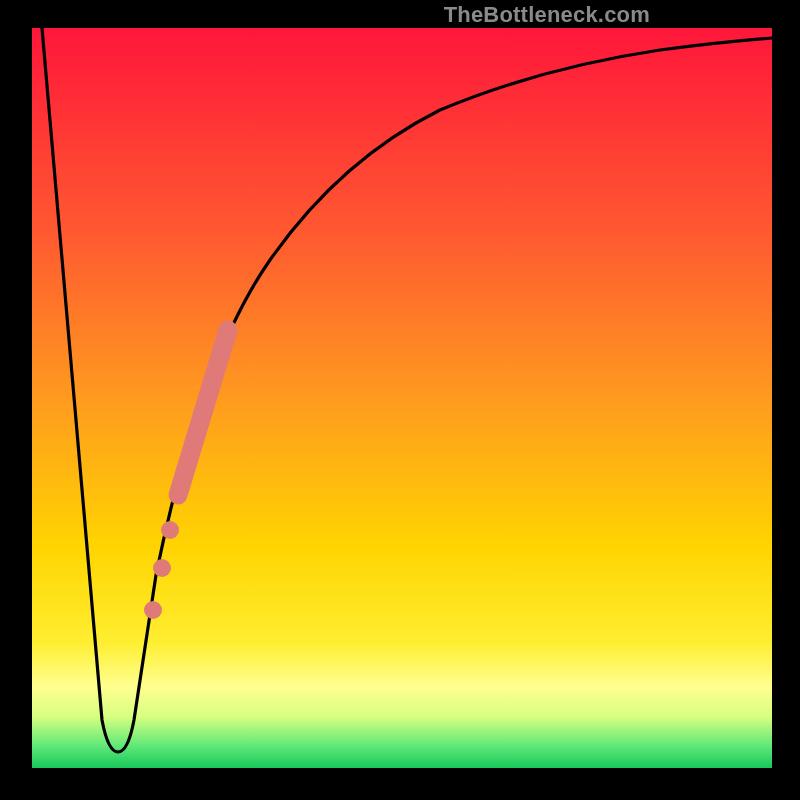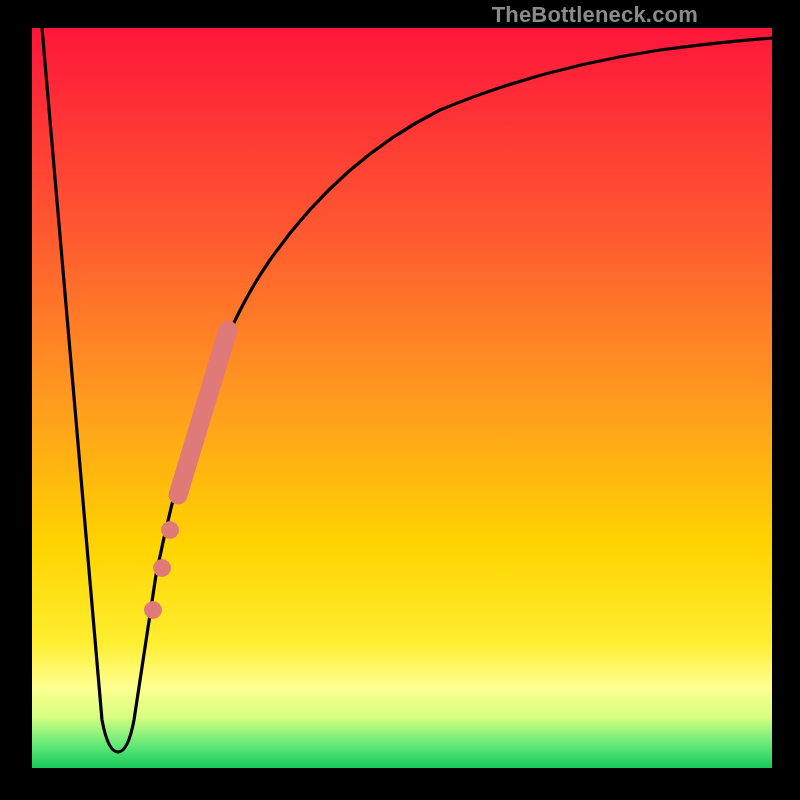--- a/index.html
+++ b/index.html
@@ -8,21 +8,20 @@
     width: 800px;
     height: 800px;
     background: #000;
     overflow: hidden;
   }
   .frame {
     position: relative;
     width: 660px;
     height: 800px;
     background: #000;
-    padding-left: 48px;
   }
   .watermark {
     position: absolute;
     top: 2px;
     right: 10px;
     font-family: Arial, Helvetica, sans-serif;
     font-size: 22px;
     font-weight: 600;
     color: #8a8a8a;
     letter-spacing: 0.2px;

